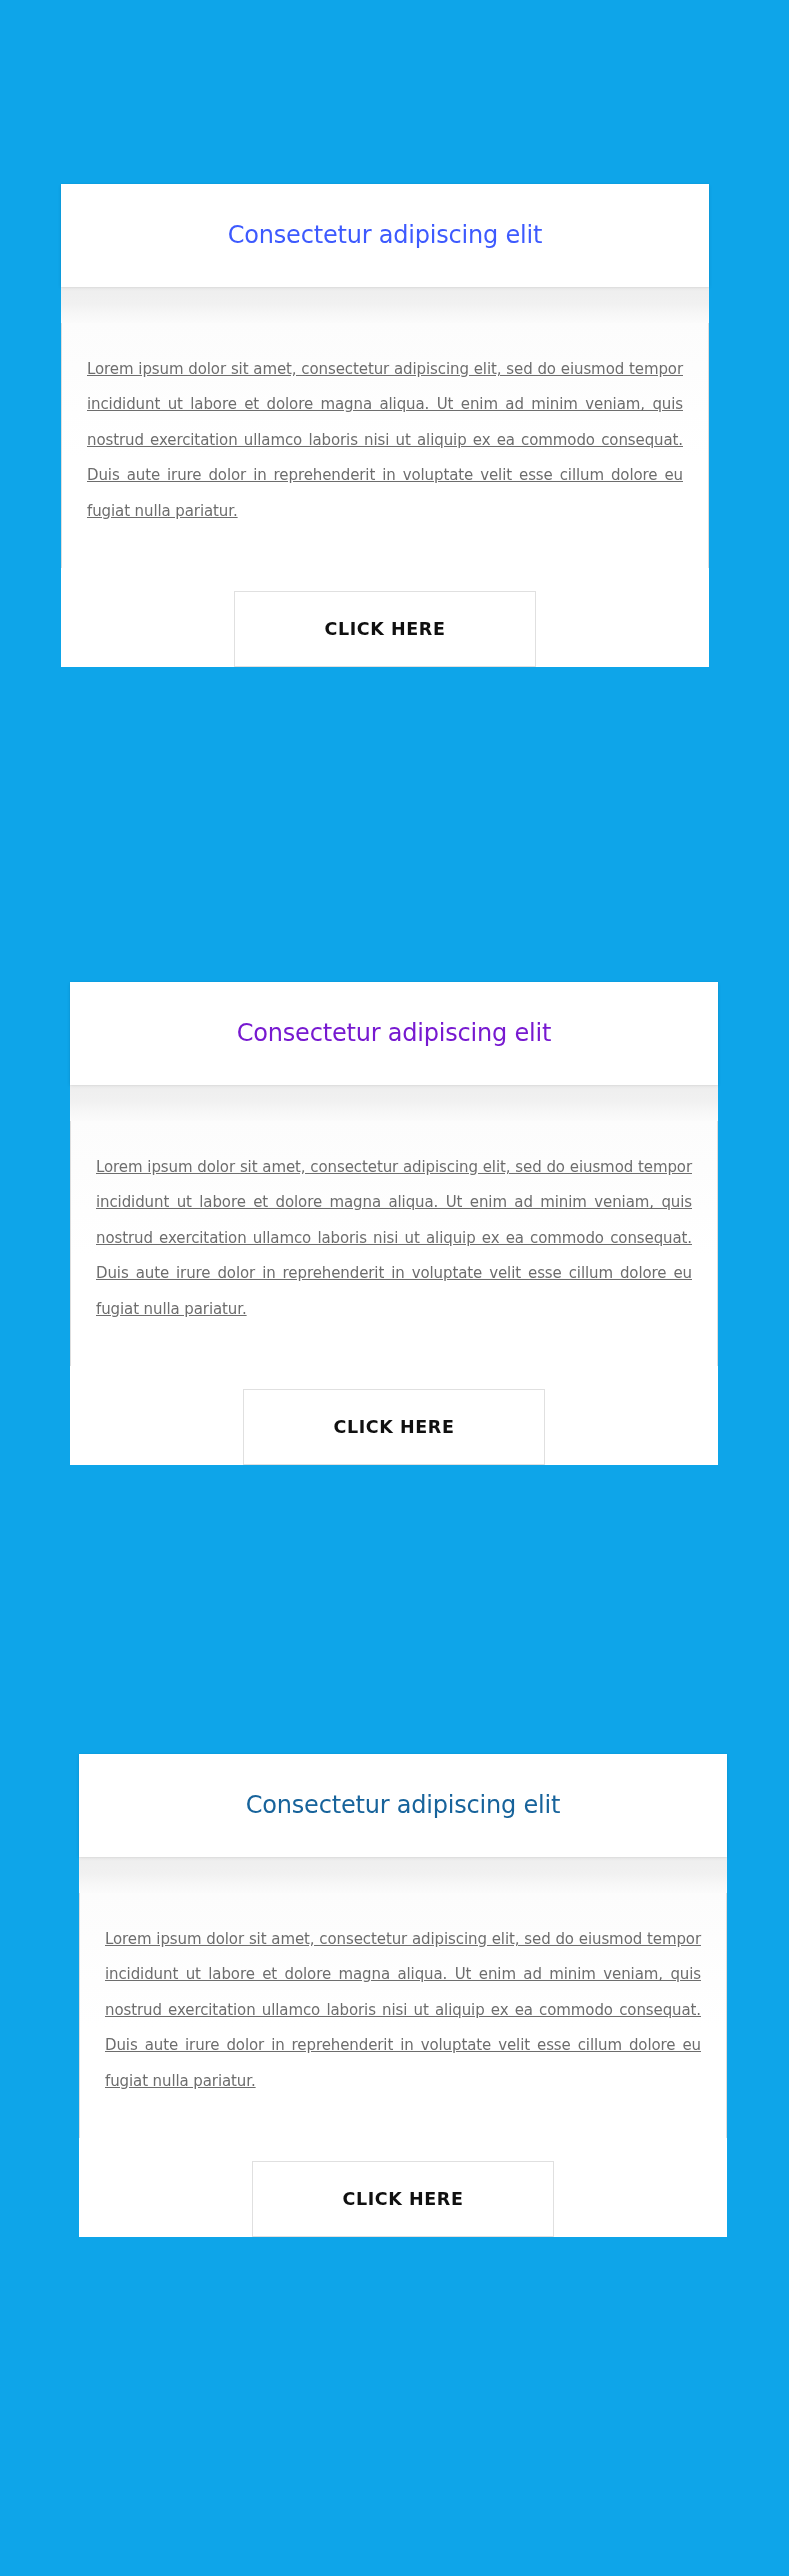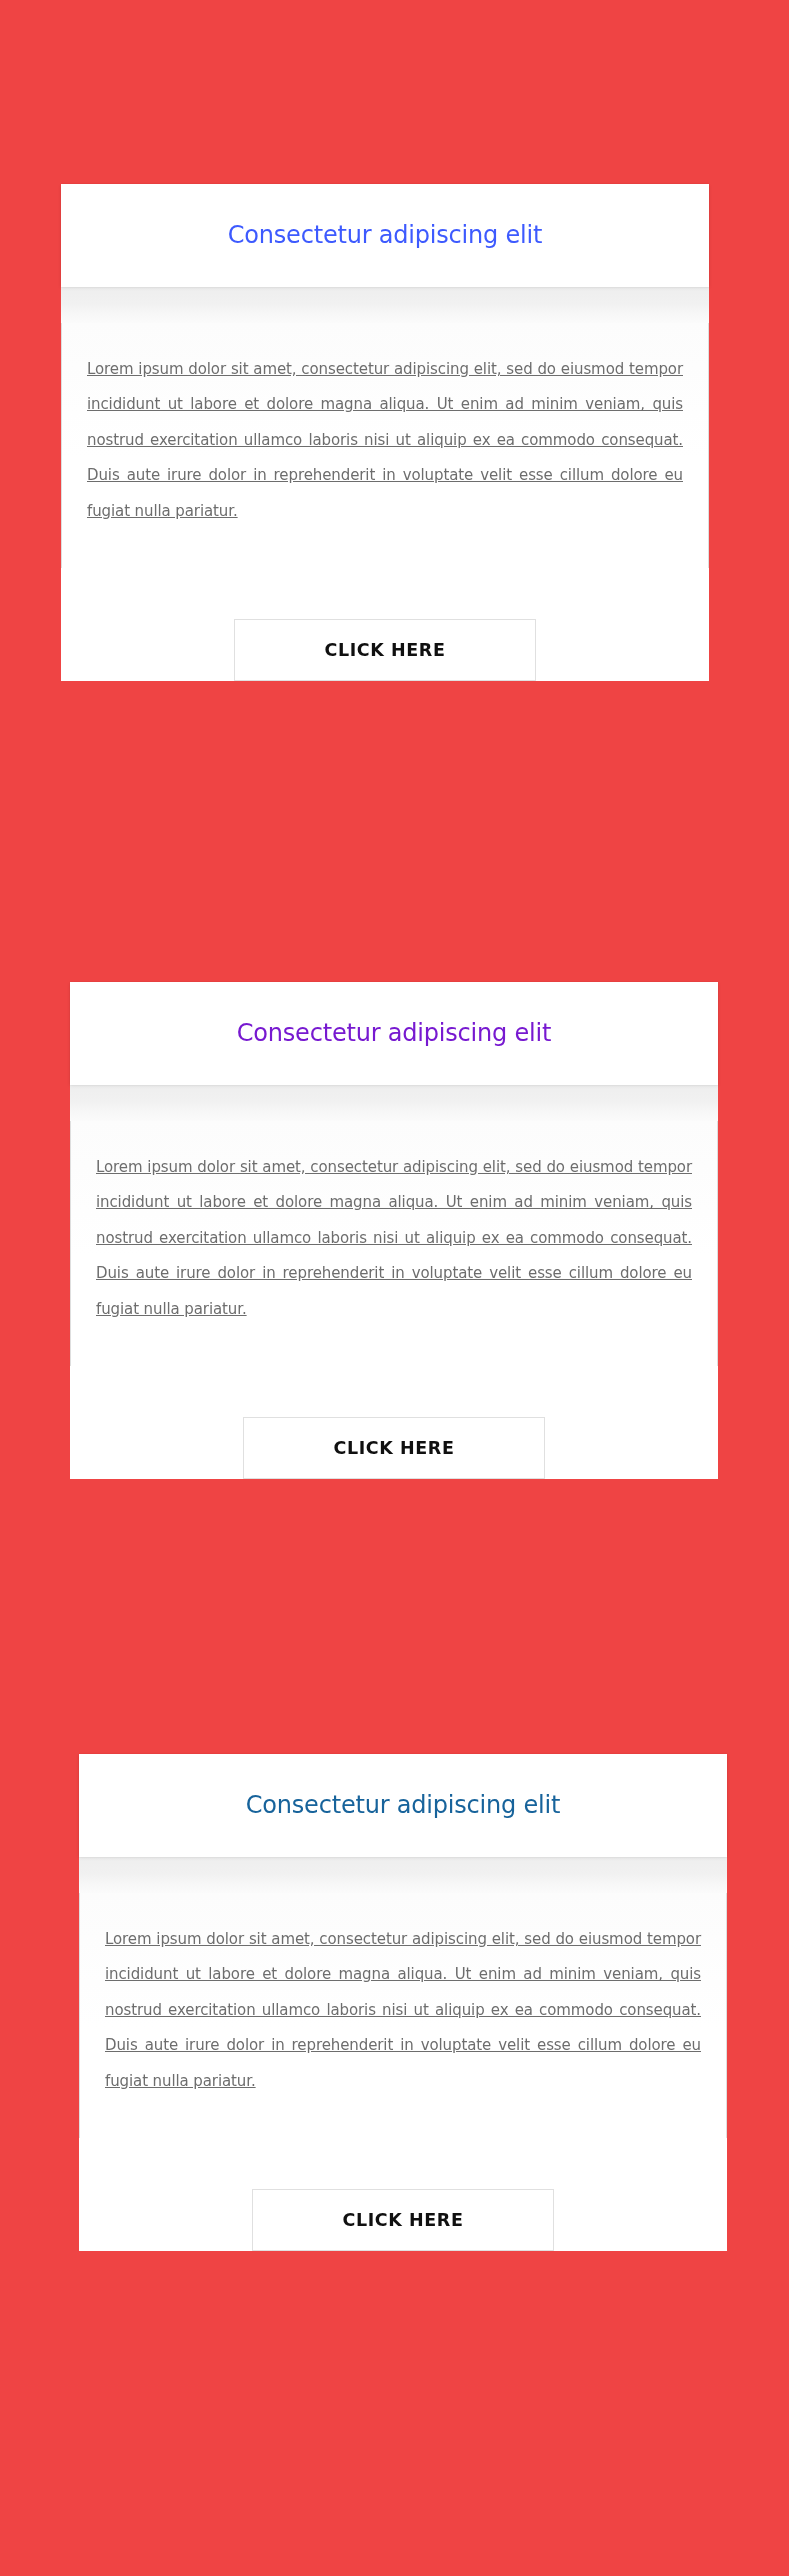--- a/index.html
+++ b/index.html
@@ -14,21 +14,21 @@
     height: 2576px;
     position: relative;
     font-family: "DejaVu Sans", "Liberation Sans", sans-serif;
     overflow: hidden;
   }
 
   .page {
     width: 790px;
     height: 2576px;
     position: relative;
-    background: #ef4444;
+    background: #0ea5e9;
   }
 
   
   .card {
     position: absolute;
     width: 648px;
   }
 
   
   .card-header {
@@ -94,32 +94,31 @@
     justify-content: center;
     padding-top: 23px;
     background: #ffffff;
   }
 
   .btn {
     display: inline-flex;
     align-items: center;
     justify-content: center;
     width: 302px;
-    height: 62px;
+    height: 76px;
     background: #ffffff;
     border: 0.9px solid #e0e0e0;
     color: #101010;
     font-family: "DejaVu Sans", "Liberation Sans", sans-serif;
     font-size: 17.5px;
     font-weight: 700;
     letter-spacing: 0.6px;
     cursor: pointer;
     border-radius: 0;
     padding: 0;
-    margin-top: 28px;
   }
 </style>
 </head>
 <body style="background: rgb(255, 255, 255);">
 
 <div class="page">
 
   <div class="card" id="card-1" style="left: 61px; top: 184px;">
     <div class="card-header">
       <div class="card-title" style="color: rgb(61, 90, 254);">Consectetur adipiscing elit</div>

